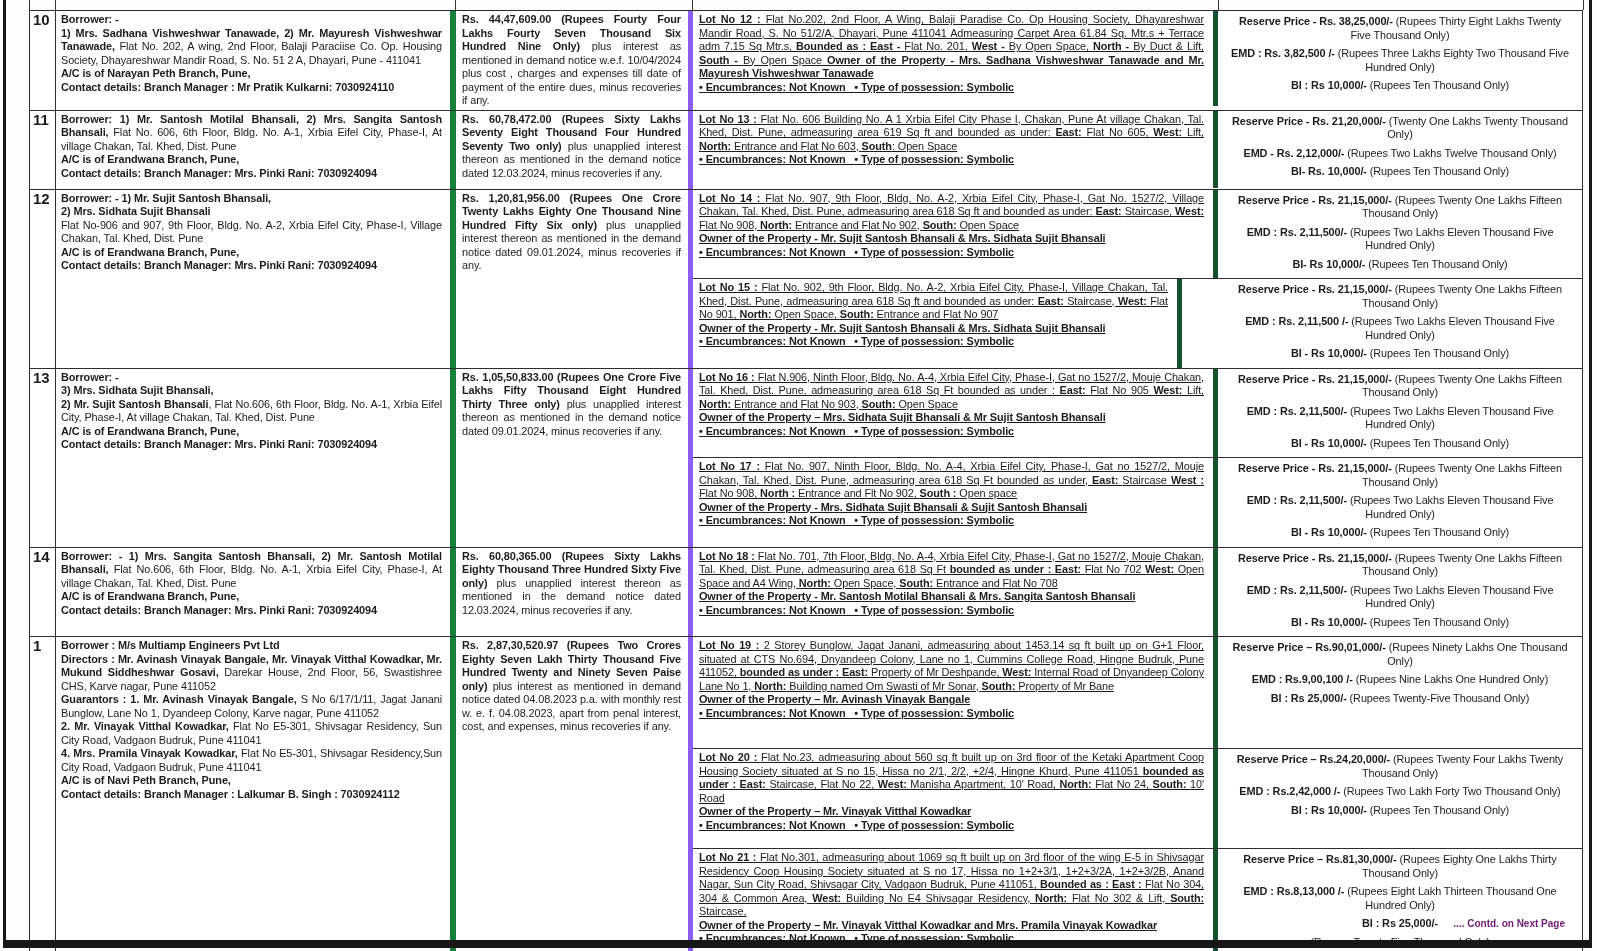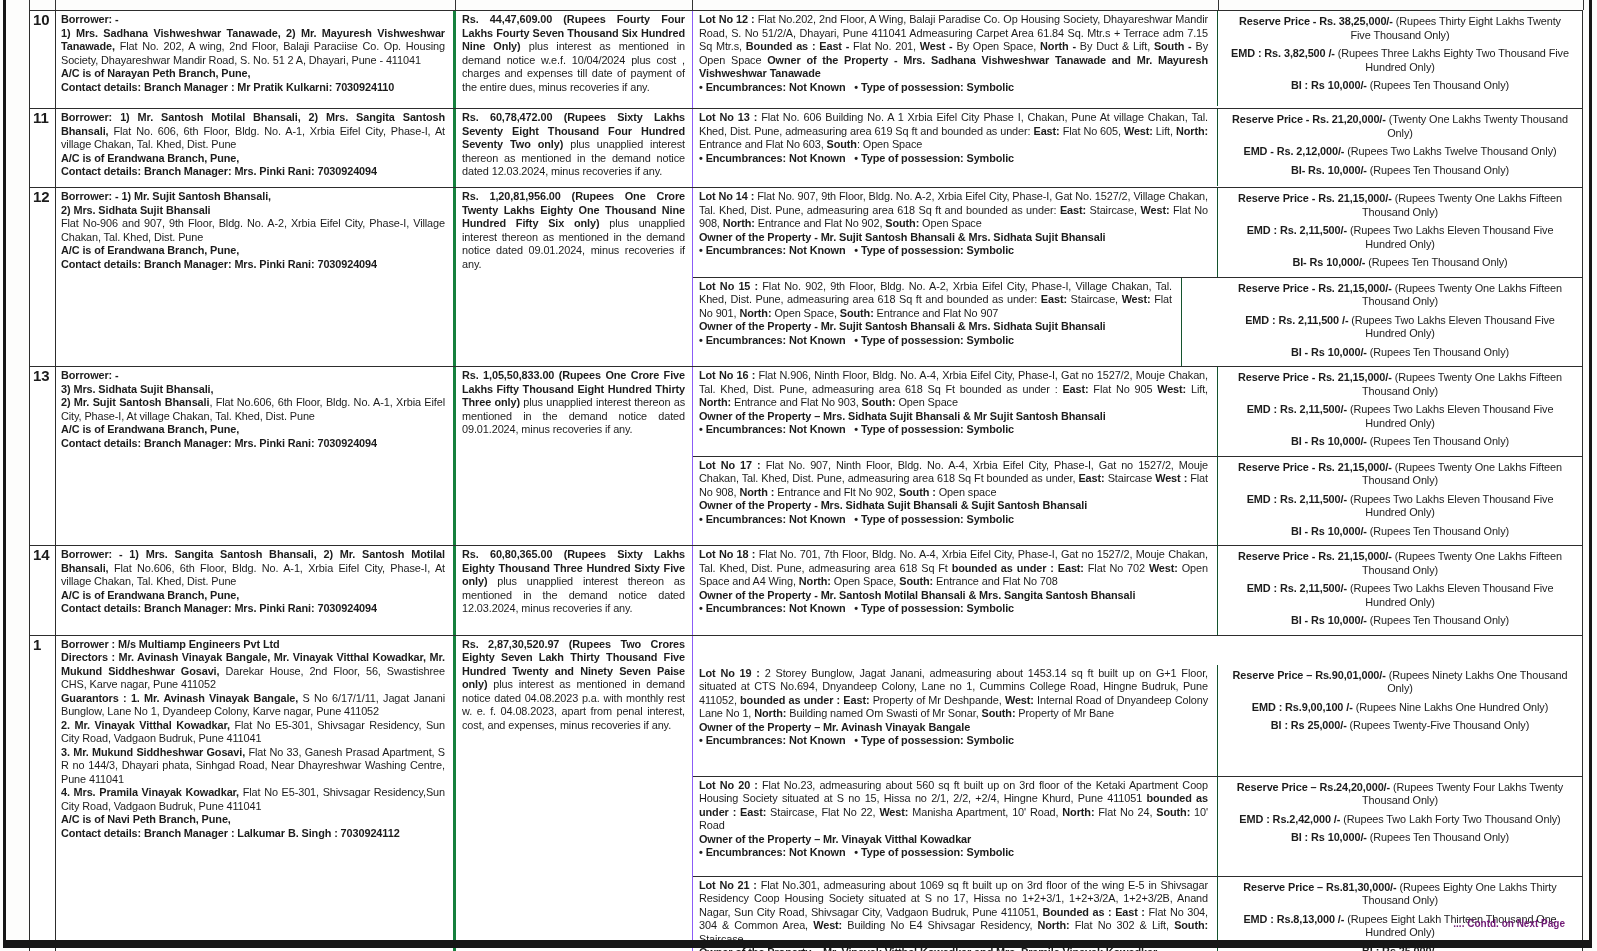--- a/index.html
+++ b/index.html
@@ -19,26 +19,26 @@
     position:absolute;left:29px;top:10px;width:1554px;
     border:1px solid #2d2d2d;box-sizing:border-box;background:#fff;
   }
   .row{
     display:grid;grid-template-columns:26px 400px 237px 1fr;
     box-sizing:border-box;overflow:hidden;
   }
   .row + .row{border-top:1px solid #2d2d2d;}
   .cell{box-sizing:border-box;overflow:hidden;font-size:10.9px;line-height:13.5px;letter-spacing:-0.1px;}
   .num{border-right:1px solid #2d2d2d;padding:2px 1px 0 3px;font-weight:bold;font-size:15px;}
-  .borrower{border-right:3px solid #15803d;padding:2px 8px 2px 5px;}
-  .amount{border-right:1px solid #8b5cf6;padding:2px 7px 2px 6px;}
+  .borrower{border-right:6px solid #15803d;padding:2px 8px 2px 5px;}
+  .amount{border-right:5px solid #8b5cf6;padding:2px 7px 2px 6px;}
   .lots{display:flex;flex-direction:column;}
   .lotrow{display:grid;grid-template-columns:1fr 364px;box-sizing:border-box;overflow:hidden;}
   .lotrow + .lotrow{border-top:1px solid #2d2d2d;}
-  .lotdesc{border-right:1px solid #14532d;padding:2px 9px 2px 6px;}
+  .lotdesc{border-right:5px solid #14532d;padding:2px 9px 2px 6px;text-decoration:underline;}
   .price{padding:4px 12px 2px 12px;text-align:center;}
   .para{text-align:justify;margin:0;}
   .amount .para{text-align:justify;}
   .priceline{text-align:center;margin:0 0 5px 0;}
   .b{font-weight:bold;}
   .contd{
     position:absolute;right:32px;top:918px;
     font-weight:bold;font-size:10px;color:#701a75;letter-spacing:0;
   }
 </style>
@@ -206,30 +206,29 @@
           </div>
         </div>
       </div>
       <div class="row" style="min-height: 324px;">
         <div class="cell num"><span class="b">1</span></div>
         <div class="cell borrower">
           <div class="para"><span class="b">Borrower : M/s Multiamp Engineers Pvt Ltd</span></div>
           <div class="para"><span class="b">Directors : Mr. Avinash Vinayak Bangale, Mr. Vinayak Vitthal Kowadkar, Mr. Mukund Siddheshwar Gosavi,</span><span> Darekar House, 2nd Floor, 56, Swastishree CHS, Karve nagar, Pune 411052</span></div>
           <div class="para"><span class="b">Guarantors : 1. Mr. Avinash Vinayak Bangale,</span><span> S No 6/17/1/11, Jagat Janani Bunglow, Lane No 1, Dyandeep Colony, Karve nagar, Pune 411052</span></div>
           <div class="para"><span class="b">2. Mr. Vinayak Vitthal Kowadkar,</span><span> Flat No E5-301, Shivsagar Residency, Sun City Road, Vadgaon Budruk, Pune 411041</span></div>
-          <div class="para"><span class="b">3. Mr. Mukund Siddheshwar Gosavi,</span><span> Flat No 33, Ganesh Prasad Apartment, S R no 144/3, Dhayari phata, Sinhgad Road, Near Dhayreshwar Washing Centre, Pune 411041</span></div>
           <div class="para"><span class="b">4. Mrs. Pramila Vinayak Kowadkar,</span><span> Flat No E5-301, Shivsagar Residency,Sun City Road, Vadgaon Budruk, Pune 411041</span></div>
           <div class="para"><span class="b">A/C is of Navi Peth Branch, Pune,</span></div>
           <div class="para"><span class="b">Contact details: Branch Manager : Lalkumar B. Singh : 7030924112</span></div>
         </div>
         <div class="cell amount">
           <div class="para"><span class="b">Rs. 2,87,30,520.97 (Rupees Two Crores Eighty Seven Lakh Thirty Thousand Five Hundred Twenty and Ninety Seven Paise only)</span><span> plus interest as mentioned in demand notice dated 04.08.2023 p.a. with monthly rest w. e. f. 04.08.2023, apart from penal interest, cost, and expenses, minus recoveries if any.</span></div>
         </div>
         <div class="lots">
-          <div class="lotrow" style="min-height: 111px; margin-top: 29px;">
+          <div class="lotrow" style="min-height: 111px;">
             <div class="cell lotdesc">
               <div class="para"><span class="b">Lot No 19 : </span><span>2 Storey Bunglow, Jagat Janani, admeasuring about 1453.14 sq ft built up on G+1 Floor, situated at CTS No.694, Dnyandeep Colony, Lane no 1, Cummins College Road, Hingne Budruk, Pune 411052, </span><span class="b">bounded as under : East: </span><span>Property of Mr Deshpande, </span><span class="b">West: </span><span>Internal Road of Dnyandeep Colony Lane No 1, </span><span class="b">North: </span><span>Building named Om Swasti of Mr Sonar, </span><span class="b">South: </span><span>Property of Mr Bane</span></div>
               <div class="para"><span class="b">Owner of the Property – Mr. Avinash Vinayak Bangale</span></div>
               <div class="para"><span class="b">• Encumbrances: Not Known &nbsp;&nbsp;• Type of possession: Symbolic</span></div>
             </div>
             <div class="cell price">
               <div class="priceline"><span class="b">Reserve Price – Rs.90,01,000/- </span><span>(Rupees Ninety Lakhs One Thousand Only)</span></div>
               <div class="priceline"><span class="b">EMD : Rs.9,00,100 /- </span><span>(Rupees Nine Lakhs One Hundred Only)</span></div>
               <div class="priceline"><span class="b">BI : Rs 25,000/- </span><span>(Rupees Twenty-Five Thousand Only)</span></div>
             </div>

